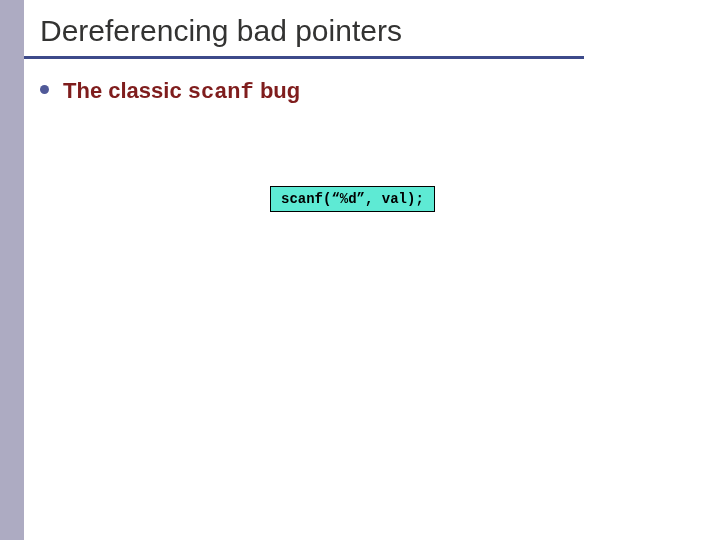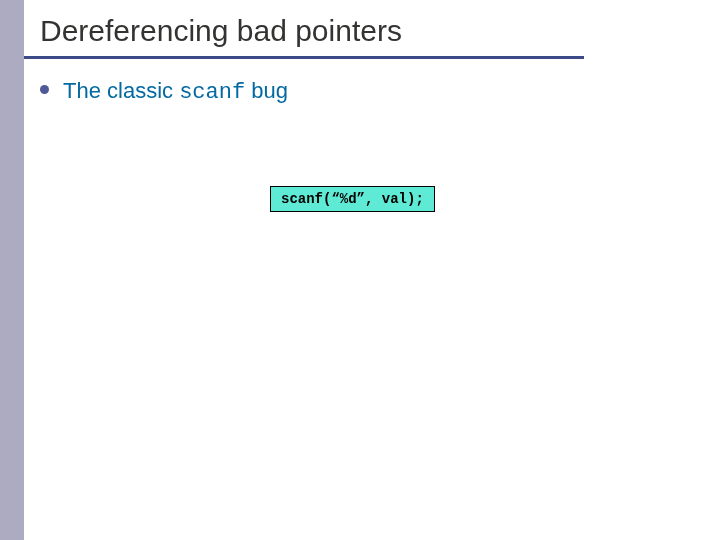--- a/index.html
+++ b/index.html
@@ -50,22 +50,23 @@
       width: 9px;
       height: 9px;
       background: #505998;
       border-radius: 50%;
       margin-right: 14px;
       position: relative;
       top: -4px;
     }
     .bullet-text {
       font-size: 22px;
-      color: #0369a1;
+      color: #7f1d1d;
       font-family: Verdana, Arial, sans-serif;
+      font-weight: bold;
     }
     .bullet-text .mono {
       font-family: "Courier New", Courier, monospace;
       font-size: 22px;
     }
     .code-box {
       position: absolute;
       left: 270px;
       top: 186px;
       background: #5eead4;

